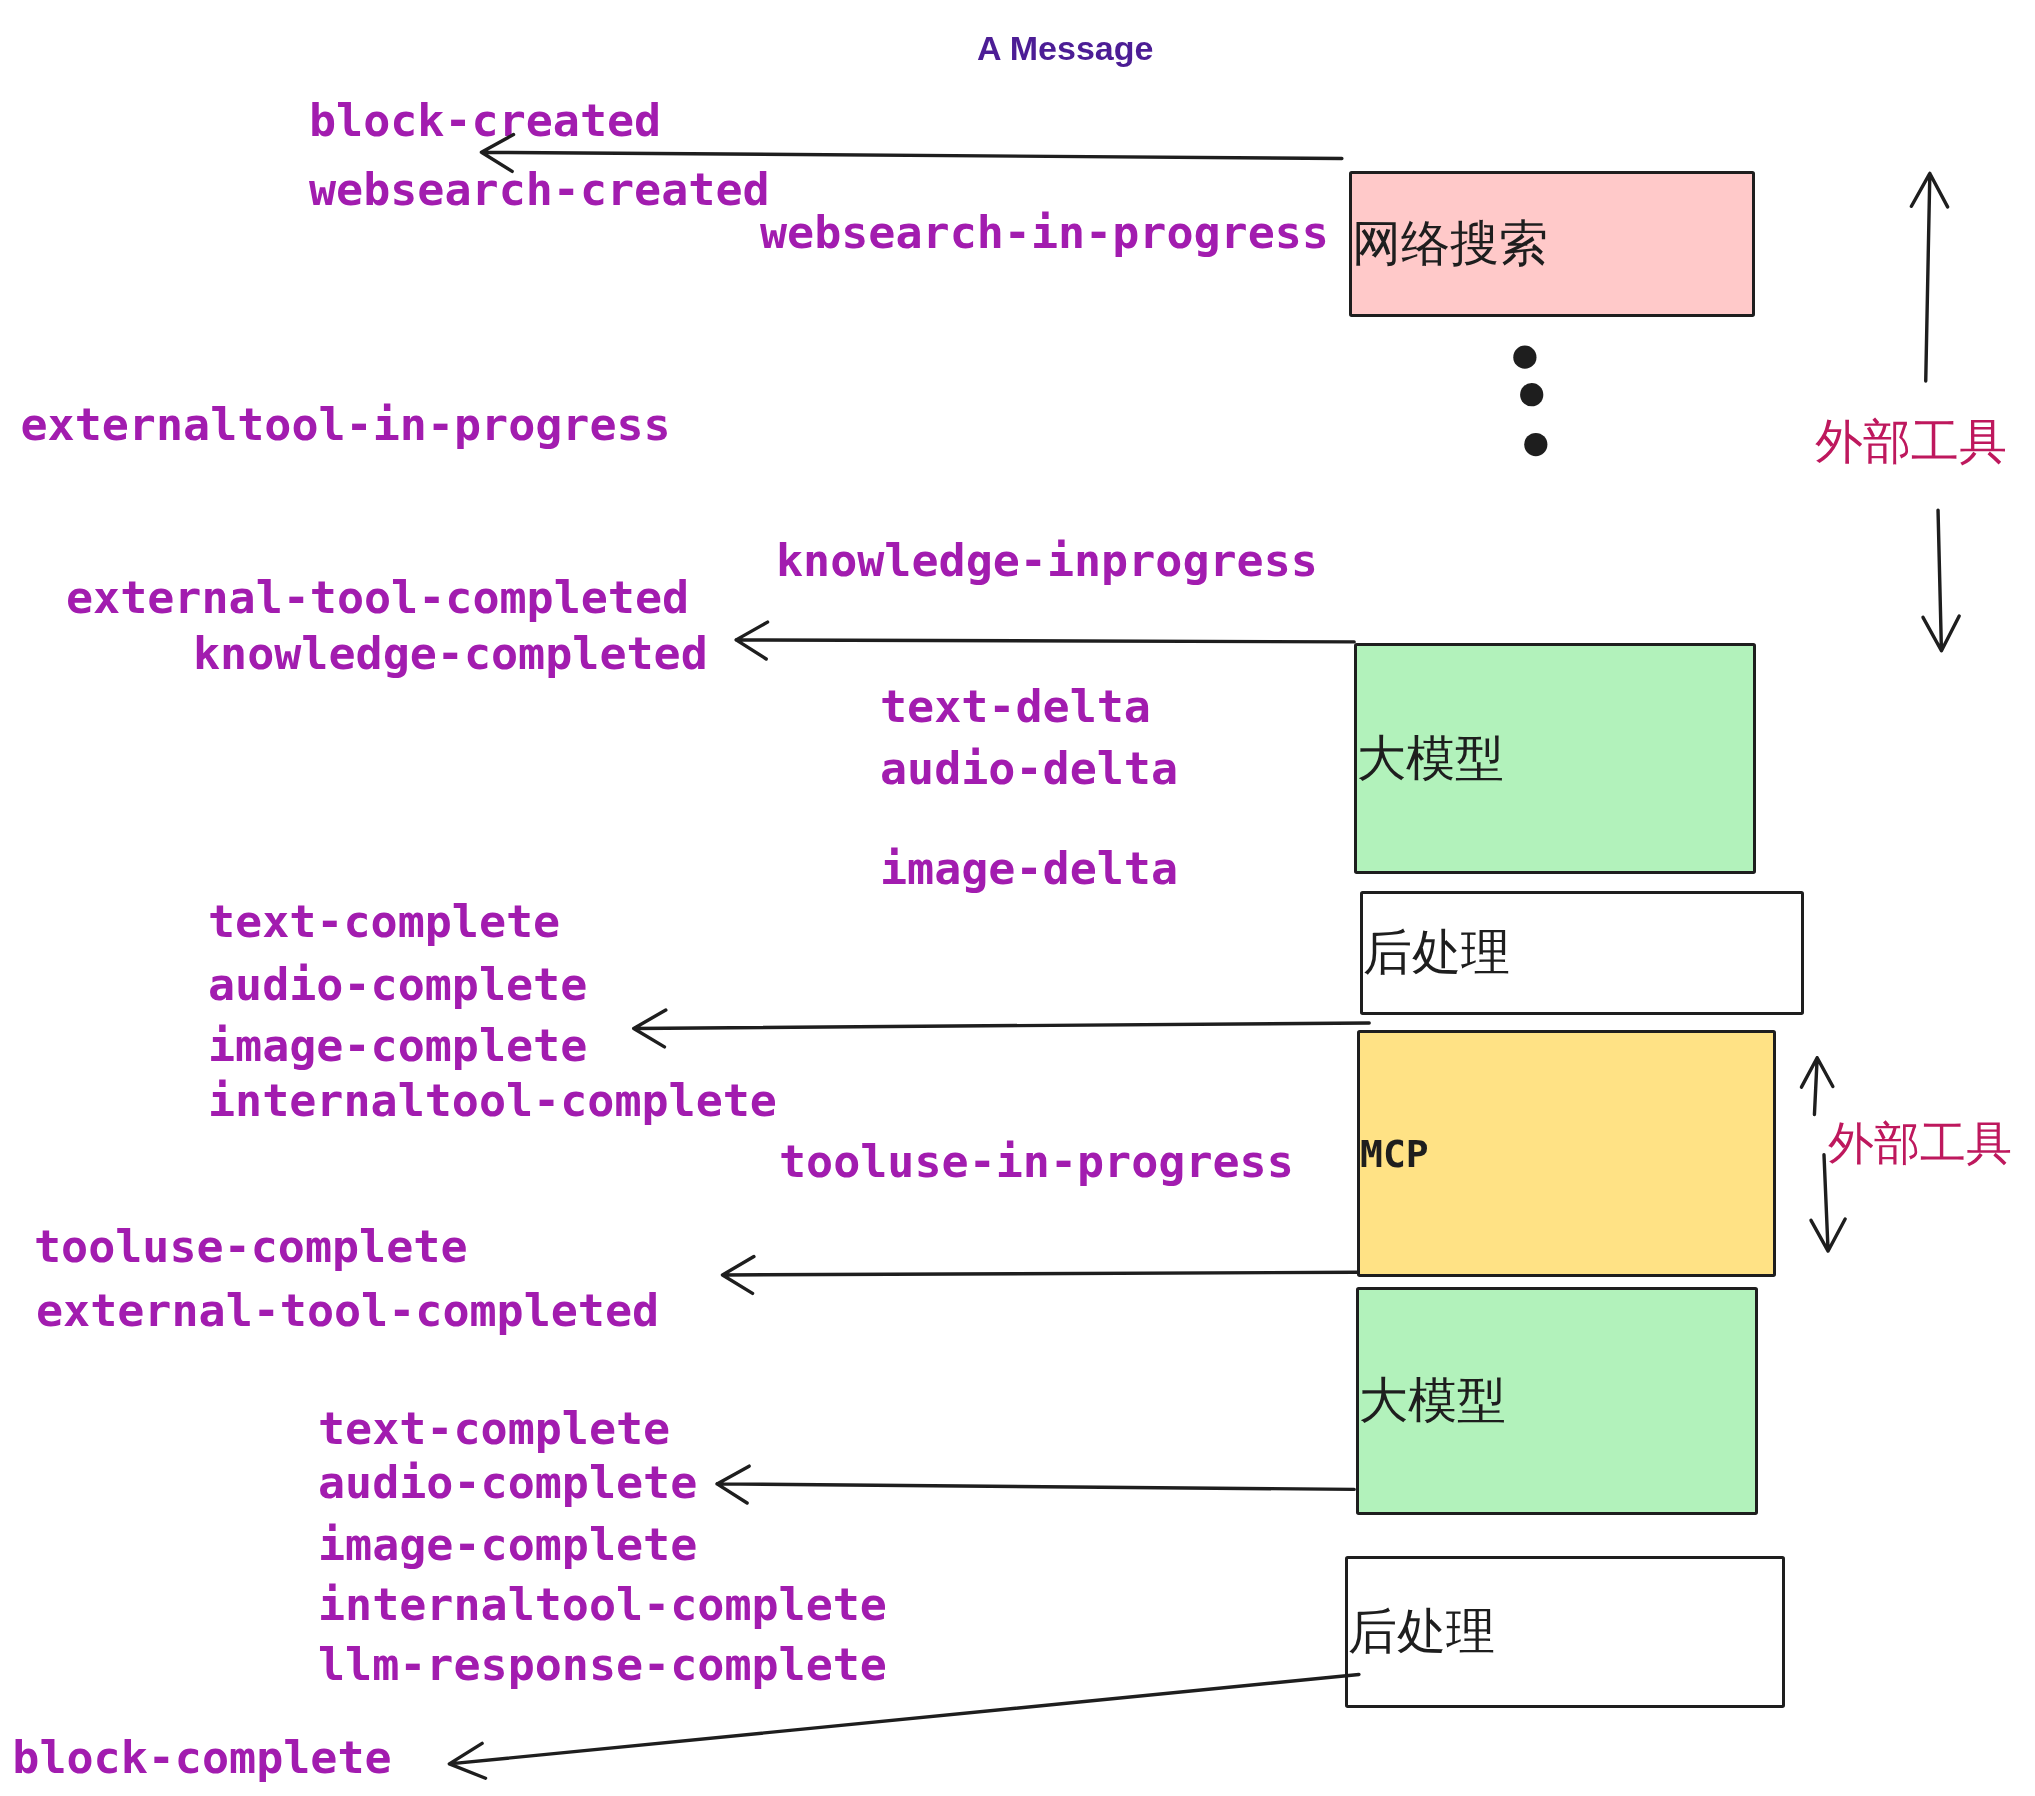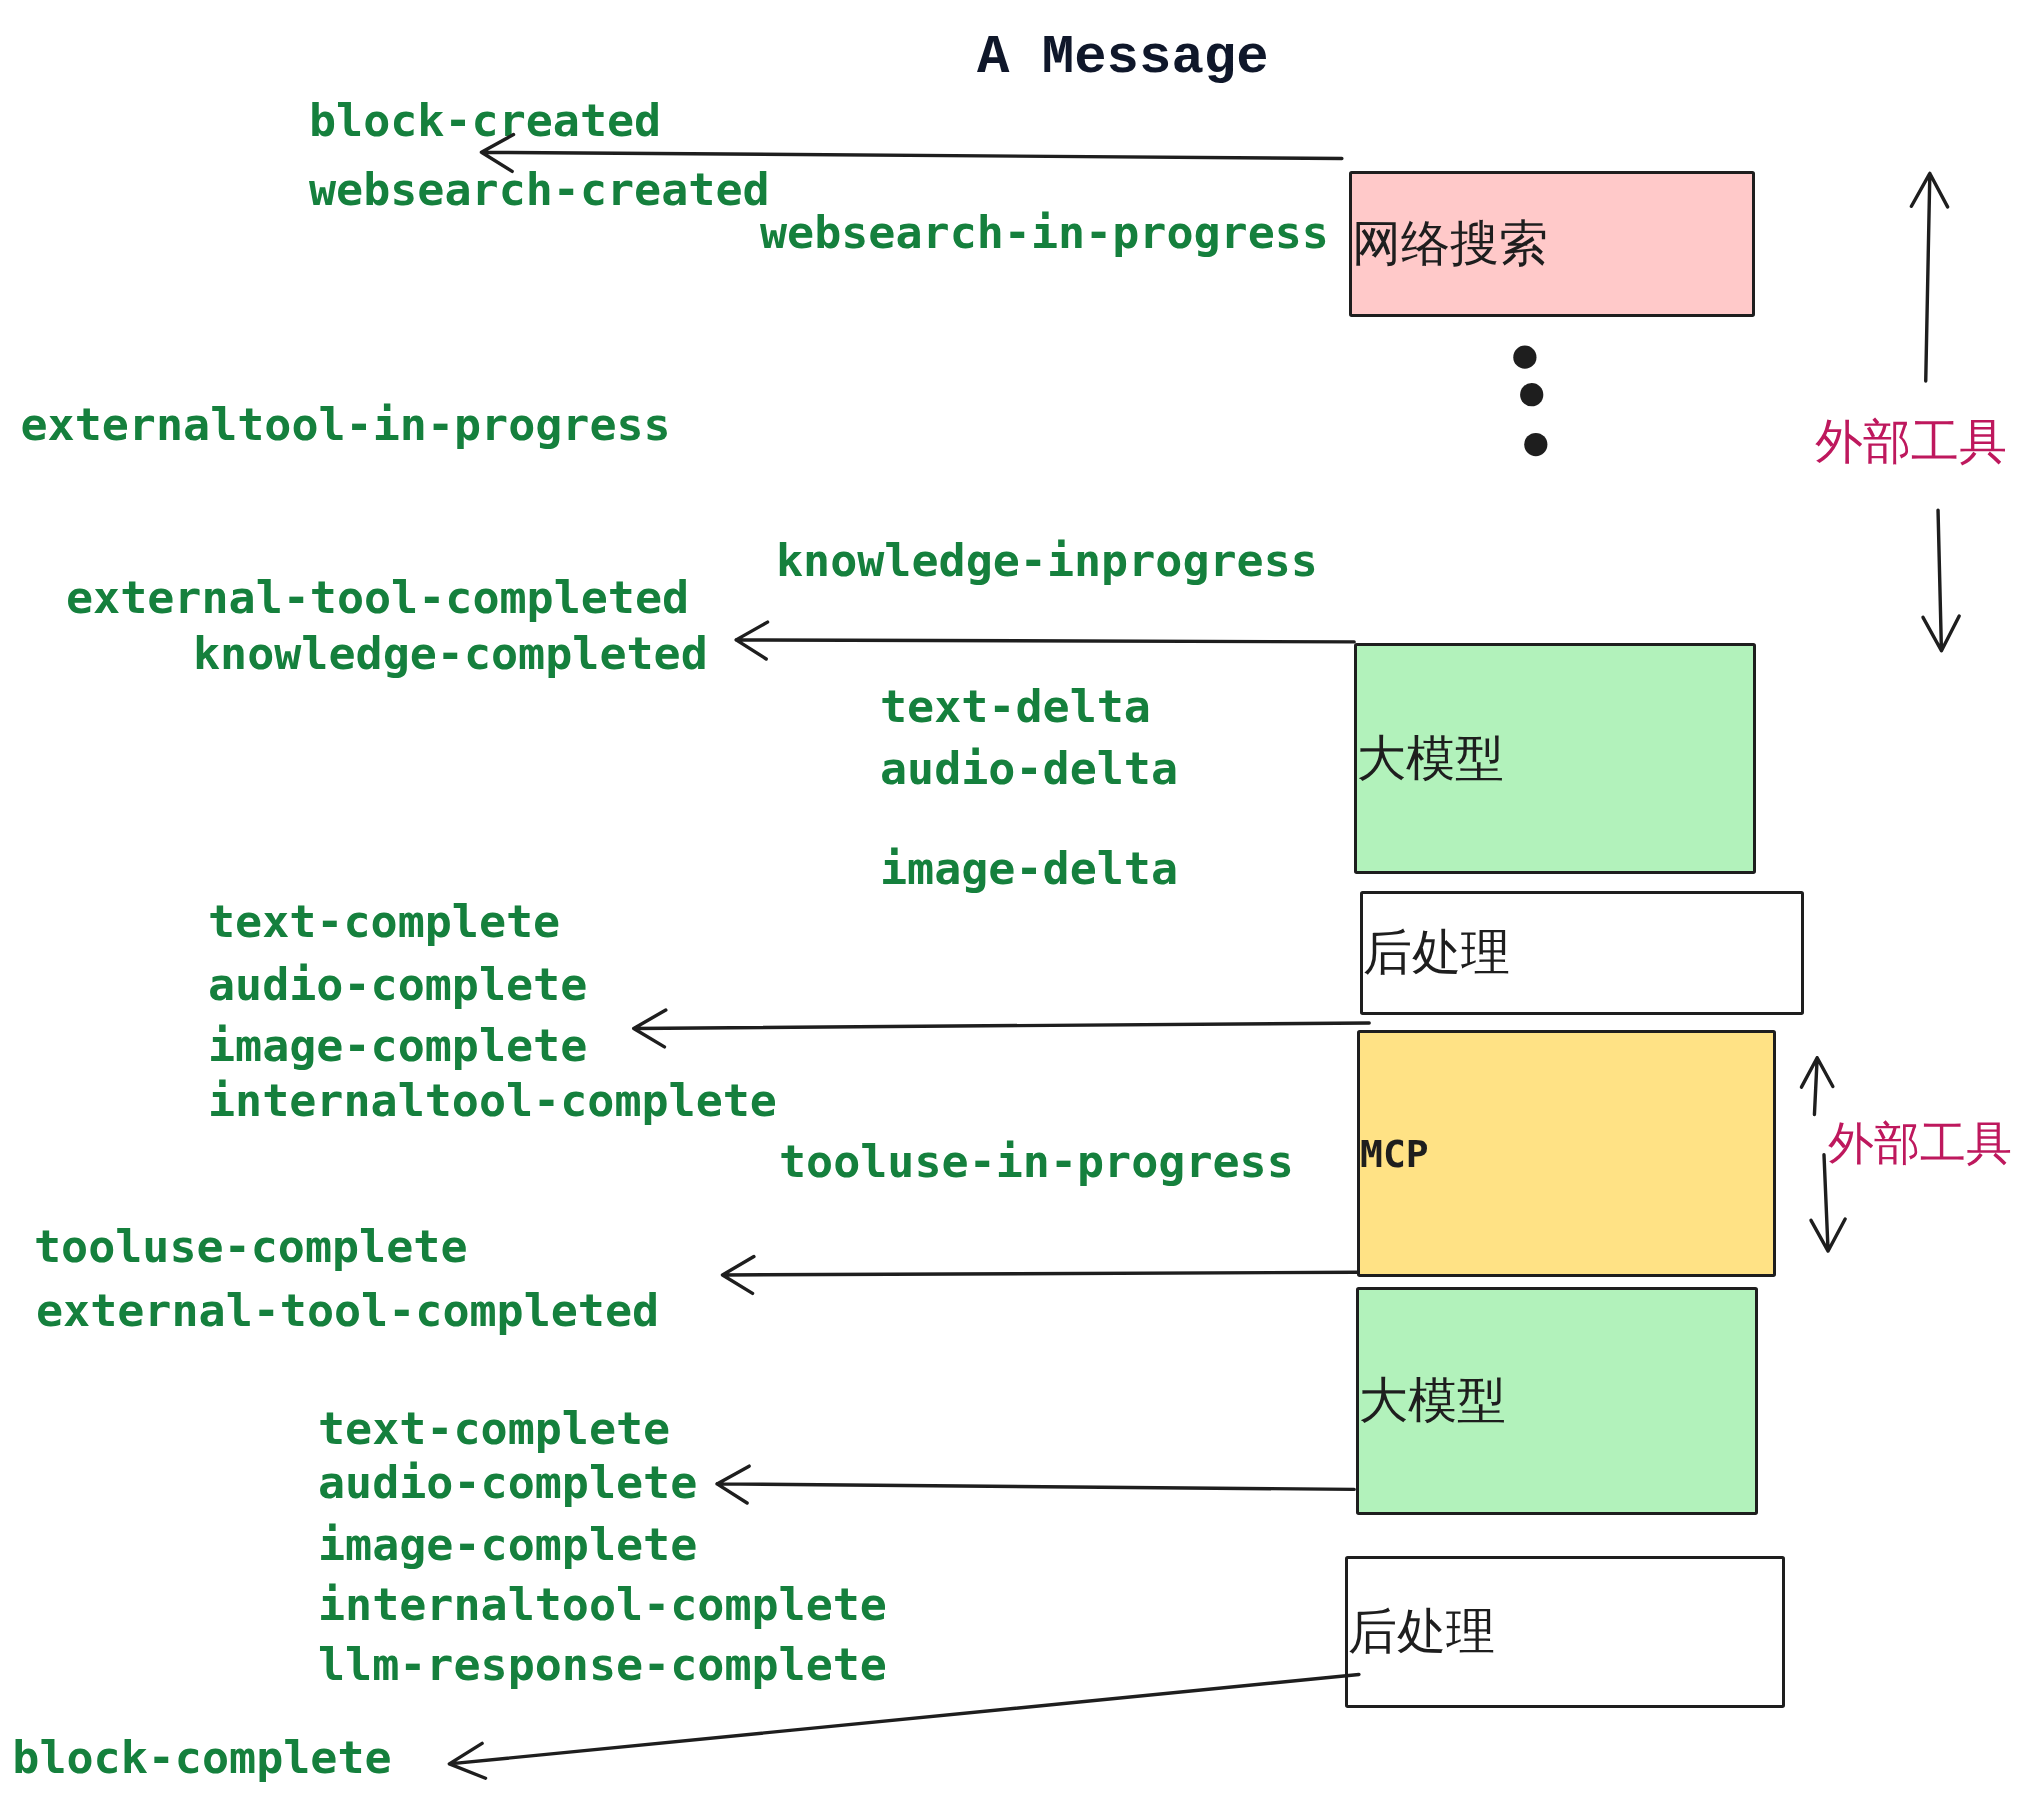--- a/index.html
+++ b/index.html
@@ -1,21 +1,21 @@
 <!DOCTYPE html>
 <html style="font-size:11px"><head>
 <meta charset="utf-8">
 <style>
   html,body{margin:0;padding:0;background:#ffffff;}
   #canvas{position:relative;width:2035px;height:1796px;background:#ffffff;overflow:hidden;
           font-family:"DejaVu Sans Mono",monospace;color:#1e1e1e;}
   .ev{position:absolute;font-family:"DejaVu Sans Mono",monospace;font-weight:bold;
-      font-size:45px;line-height:1;white-space:nowrap;color:#15803d;}
-  .title{position:absolute;font-family:Liberation Mono, monospace;font-weight:bold;
-      font-size:54px;line-height:1;white-space:nowrap;color:#0f172a;}
+      font-size:45px;line-height:1;white-space:nowrap;color:#a21caf;}
+  .title{position:absolute;font-family:Liberation Sans, sans-serif;font-weight:bold;
+      font-size:34px;line-height:1;white-space:nowrap;color:#4c1d95;}
   .box{position:absolute;border:3.4px solid #1e1e1e;border-radius:2.7px;
       display:flex;align-items:center;justify-content:flex-start;
       font-family:"DejaVu Sans",sans-serif;font-size:49px;color:#1e1e1e;white-space:nowrap;}
   .box.mono{font-family:"DejaVu Sans Mono",monospace;font-weight:bold;font-size:38px;}
   .side{position:absolute;font-family:Liberation Serif, serif;font-size:48px;line-height:1;
       white-space:nowrap;color:#be185d;margin-top:8px;}
   svg.overlay{position:absolute;left:0;top:0;width:2035px;height:1796px;pointer-events:none;}
   svg.overlay path{fill:none;stroke:#1e1e1e;stroke-width:5;stroke-linecap:round;stroke-linejoin:round;}
   svg.overlay circle{fill:#1e1e1e;stroke:none;}
 </style>

